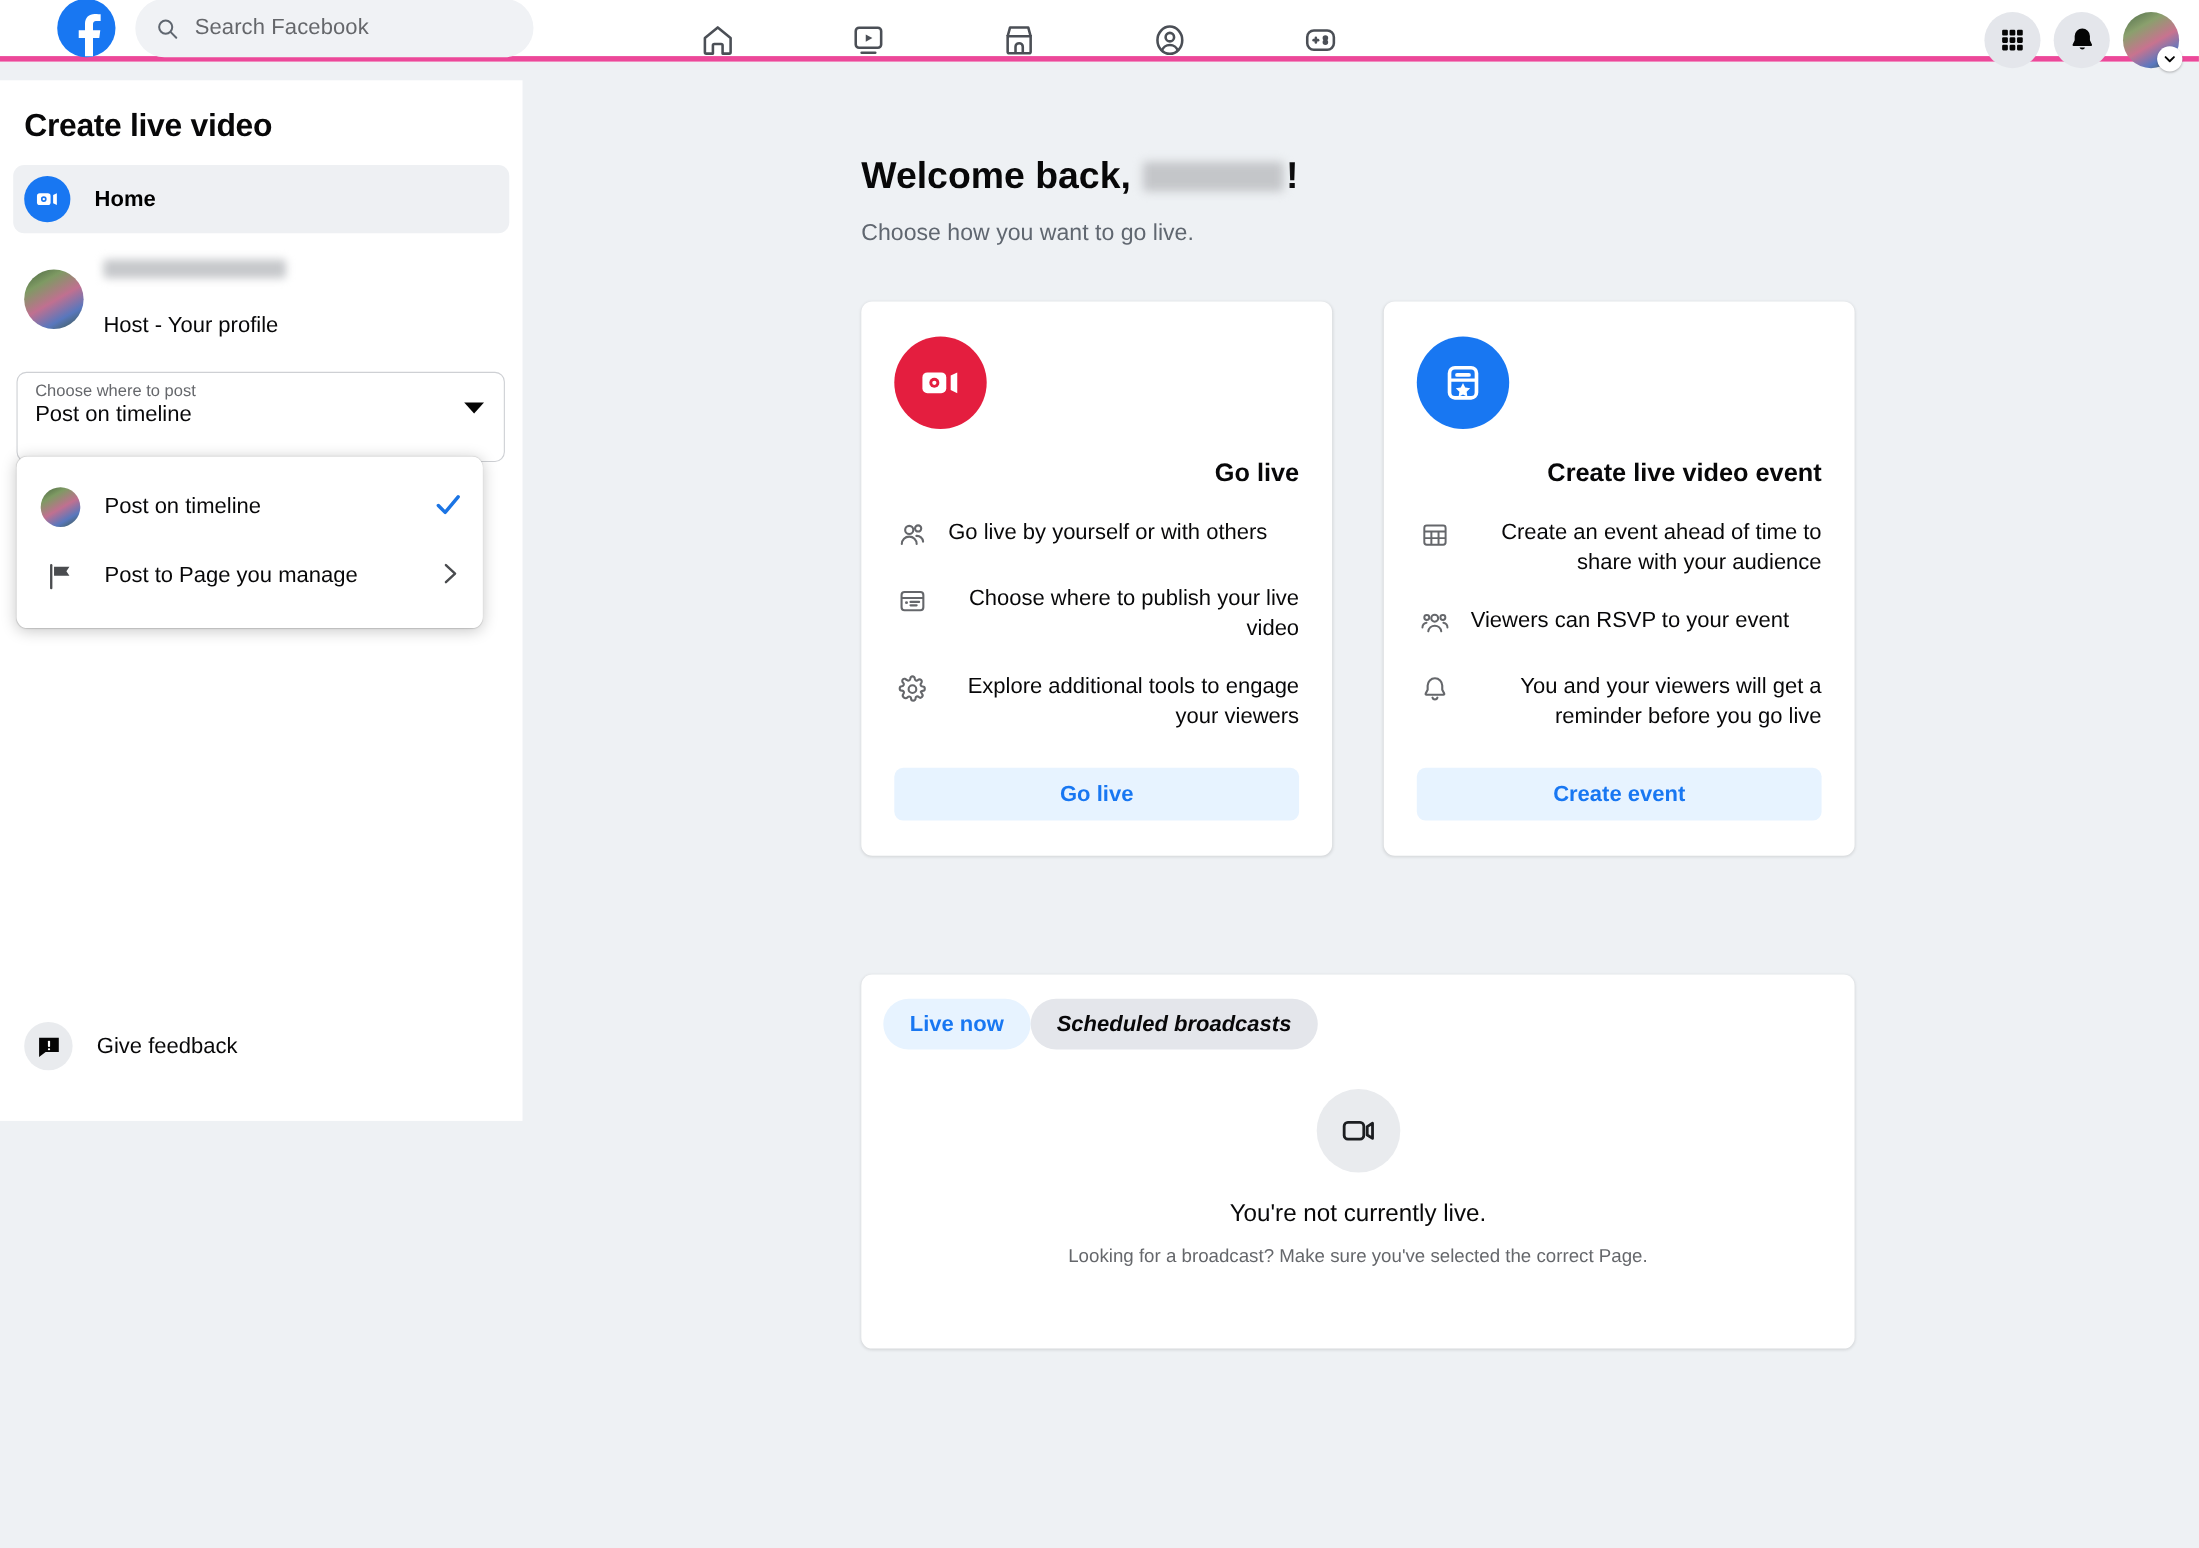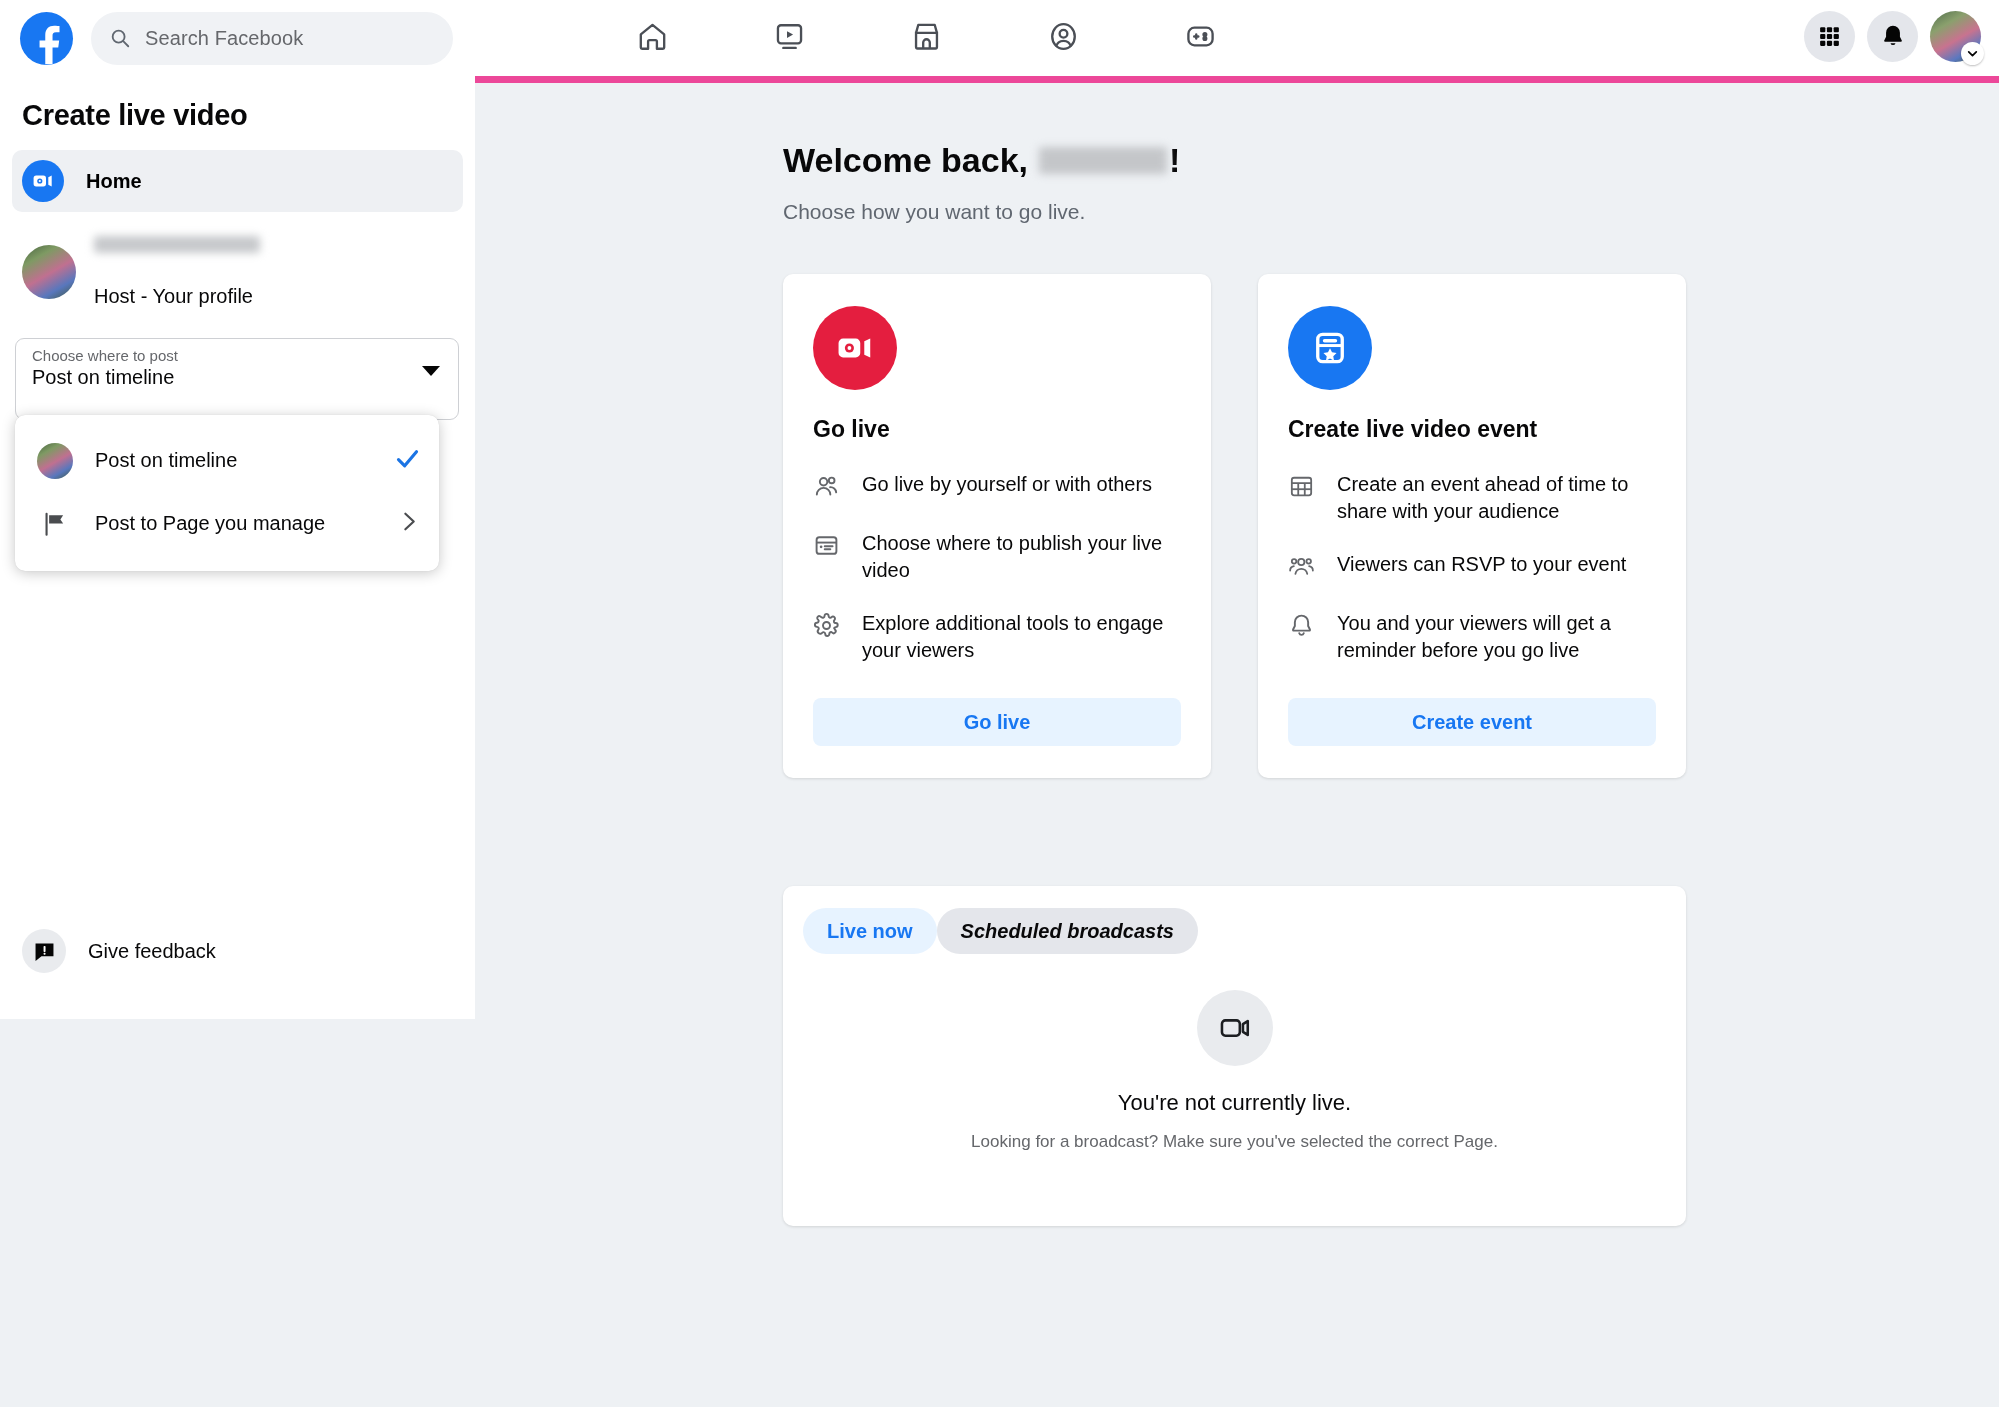--- a/index.html
+++ b/index.html
@@ -6,24 +6,24 @@
   html, body {
     width: 1999px; height: 1407px;
     font-family: "Liberation Sans", sans-serif;
     background: #eef1f4;
     overflow: hidden;
   }
 
   
   #topbar {
     position: absolute; top: 0; left: 0;
-    width: 1999px; height: 83px;
+    width: 1999px; height: 56px;
     background: #ffffff;
-    border-bottom: 7px solid #ec4899;
-    display: flex; align-items: center;
+    border-bottom: 5px solid #ec4899;
+    display: flex; align-items: center; padding-left: 32px;
   }
   #fb-logo {
     margin-left: 20px;
     width: 53px; height: 53px; border-radius: 50%;
     background: #1877f2;
     display: flex; align-items: flex-end; justify-content: center;
     flex: none;
   }
   #fb-logo svg { display:block; }
   #searchbox {
@@ -176,21 +176,21 @@
   }
   #feedback-circ {
     width: 44px; height: 44px; border-radius: 50%;
     background: #e9ebee;
     display:flex; align-items:center; justify-content:center;
     flex:none;
   }
   #feedback-label { margin-left: 22px; font-size: 20px; color:#080809; }
 
   
-  #main { position: absolute; left: 475px; top: 73px; width: 1524px; height: 1334px; }
+  #main { position: absolute; left: 475px; top: 73px; width: 1524px; height: 1334px; text-align: right; }
 
   #welcome {
     position: absolute; left: 308px; top: 68px;
     font-size: 34px; font-weight: bold; color: #080809;
     display: flex; align-items: center;
   }
   #welcome .blurname {
     display:inline-block;
     width: 128px; height: 27px; margin: 0 2px 0 11px;
     background: #c4c6c9; border-radius: 3px;

